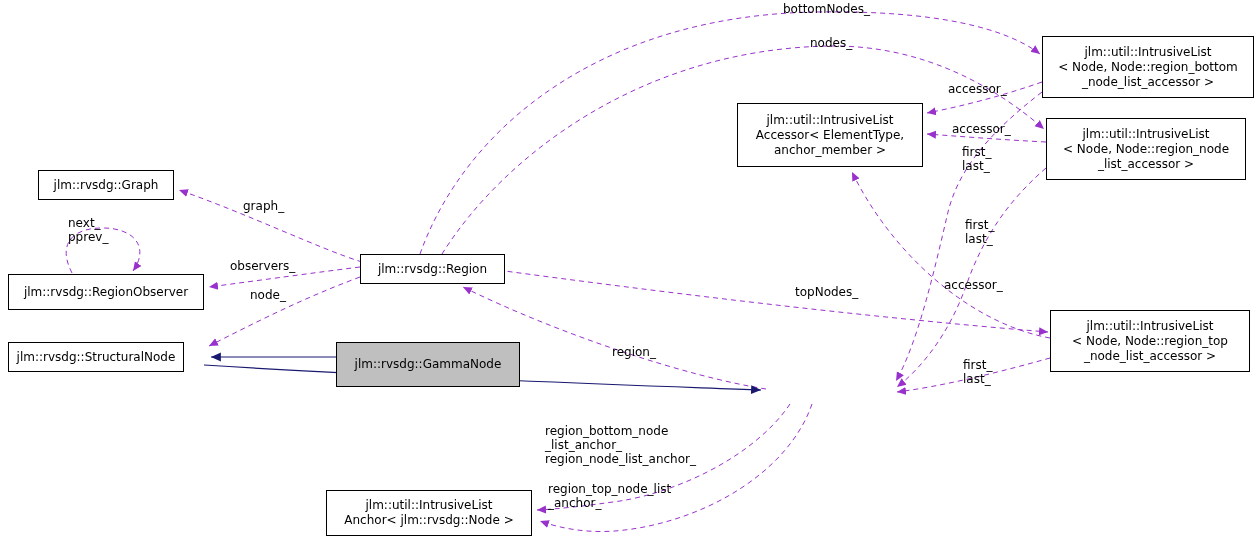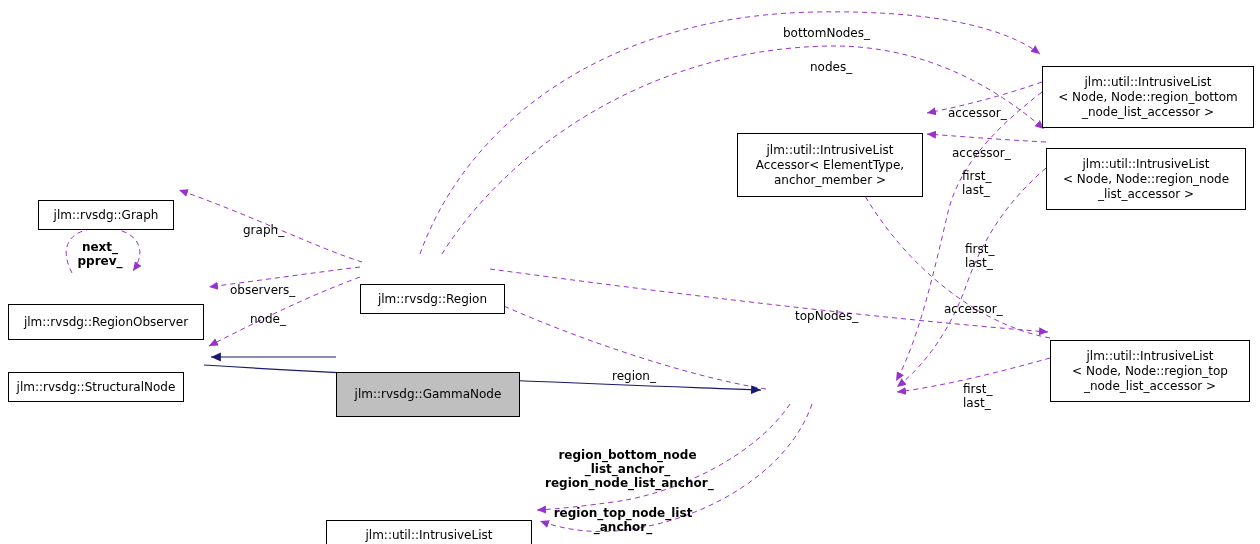--- a/index.html
+++ b/index.html
@@ -1,24 +1,24 @@
 <!DOCTYPE html>
 <html><head>
 <meta charset="utf-8">
 <style>
   html,body{margin:0;padding:0;background:#ffffff;}
   #canvas{position:relative;width:1260px;height:544px;background:#ffffff;overflow:hidden;
           font-family:"DejaVu Sans", sans-serif;}
   #edges{position:absolute;left:0;top:0;width:1260px;height:544px;}
   .cbox{position:absolute;box-sizing:border-box;border:1px solid #000;background:#fff;color:#000;
         font-size:12px;line-height:1.25;display:flex;align-items:center;justify-content:center;
-        text-align:center;white-space:pre-line;cursor:pointer;margin-top:30px;}
+        text-align:center;white-space:pre-line;cursor:pointer;}
   .cbox.selected{background:#bfbfbf;}
-  .edge-label{position:absolute;color:#000;font-size:12px;line-height:1.15;white-space:pre-line;margin-top:24px;}
-  .center{text-align:center;font-weight:bold;}
+  .edge-label{position:absolute;color:#000;font-size:12px;line-height:1.15;white-space:pre-line;}
+  .center{}
   path.usage{fill:none;stroke:#9932cc;stroke-width:1;stroke-dasharray:5 4;}
   path.inherit{fill:none;stroke:#191970;stroke-width:1.2;}
 </style>
 </head>
 <body>
 
 <div id="canvas">
 
   <svg id="edges" viewBox="0 0 1260 544" xmlns="http://www.w3.org/2000/svg">
     <defs>

